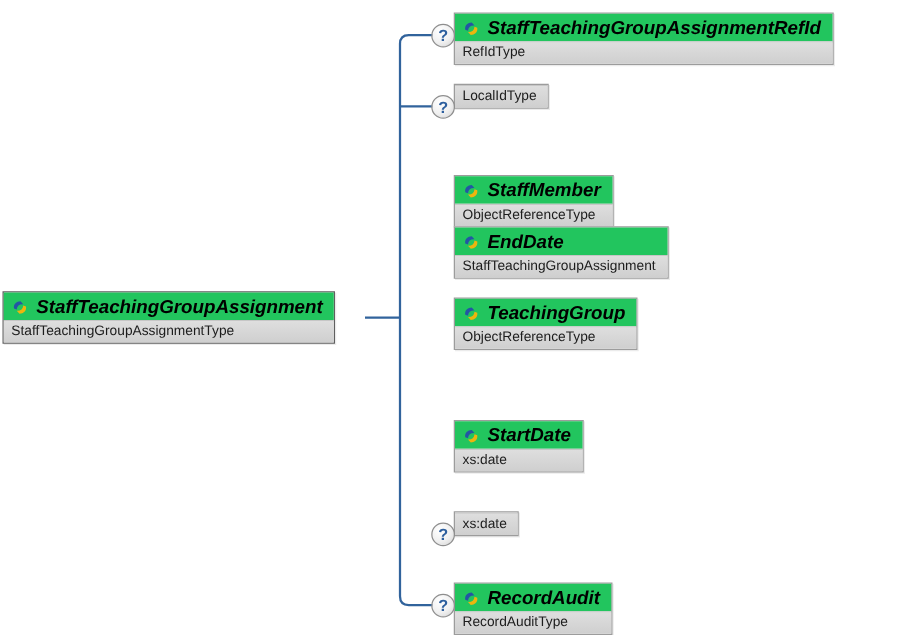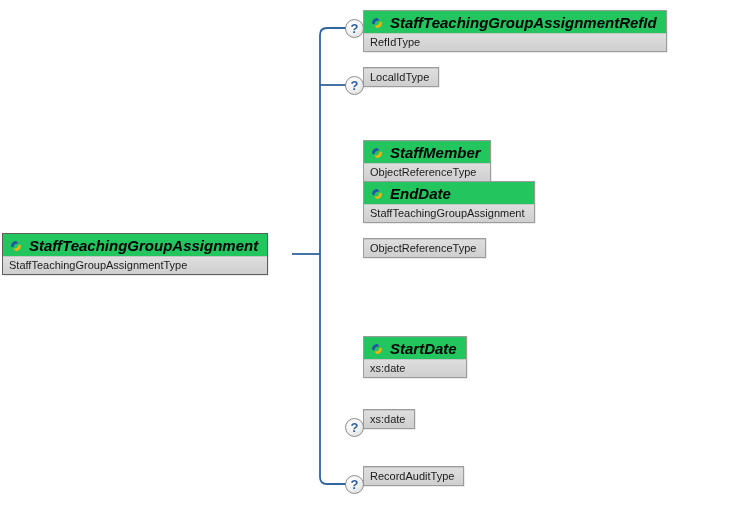--- a/index.html
+++ b/index.html
@@ -111,20 +111,29 @@
             <path d="M2.2,6.8 C1.6,3.4 4.2,1 7.4,1 L9.6,3.4 C6.6,3.2 4.6,4.6 4.4,7.6 Z" fill="#2456a4"></path>
             <path d="M11.8,5.2 C12.4,8.6 9.8,11 6.6,11 L4.4,8.6 C7.4,8.8 9.4,7.4 9.6,4.4 Z" fill="#edb50e"></path>
           </svg>
       </span>
       <span>EndDate</span>
     </div>
     <div class="type">StaffTeachingGroupAssignment</div>
   </div>
 
   <div class="node child" style="left:363px;top:238px">
+    <div class="title">
+      <span class="icon">
+        <svg viewBox="0 0 14 12" width="14" height="12">
+            <path d="M2.2,6.8 C1.6,3.4 4.2,1 7.4,1 L9.6,3.4 C6.6,3.2 4.6,4.6 4.4,7.6 Z" fill="#2456a4"></path>
+            <path d="M11.8,5.2 C12.4,8.6 9.8,11 6.6,11 L4.4,8.6 C7.4,8.8 9.4,7.4 9.6,4.4 Z" fill="#edb50e"></path>
+          </svg>
+      </span>
+      <span>TeachingGroup</span>
+    </div>
     <div class="type">ObjectReferenceType</div>
   </div>
 
 
   <div class="node child" style="left:363px;top:336px">
     <div class="title">
       <span class="icon">
         <svg viewBox="0 0 14 12" width="14" height="12">
             <path d="M2.2,6.8 C1.6,3.4 4.2,1 7.4,1 L9.6,3.4 C6.6,3.2 4.6,4.6 4.4,7.6 Z" fill="#2456a4"></path>
             <path d="M11.8,5.2 C12.4,8.6 9.8,11 6.6,11 L4.4,8.6 C7.4,8.8 9.4,7.4 9.6,4.4 Z" fill="#edb50e"></path>
@@ -135,16 +144,25 @@
     <div class="type">xs:date</div>
   </div>
 
   <div class="node child" style="left:363px;top:409px">
     <div class="opt">?</div>
     <div class="type">xs:date</div>
   </div>
 
   <div class="node child" style="left:363px;top:466px">
     <div class="opt">?</div>
+    <div class="title">
+      <span class="icon">
+        <svg viewBox="0 0 14 12" width="14" height="12">
+            <path d="M2.2,6.8 C1.6,3.4 4.2,1 7.4,1 L9.6,3.4 C6.6,3.2 4.6,4.6 4.4,7.6 Z" fill="#2456a4"></path>
+            <path d="M11.8,5.2 C12.4,8.6 9.8,11 6.6,11 L4.4,8.6 C7.4,8.8 9.4,7.4 9.6,4.4 Z" fill="#edb50e"></path>
+          </svg>
+      </span>
+      <span>RecordAudit</span>
+    </div>
     <div class="type">RecordAuditType</div>
   </div>
 
 </div>
 
 </body></html>

